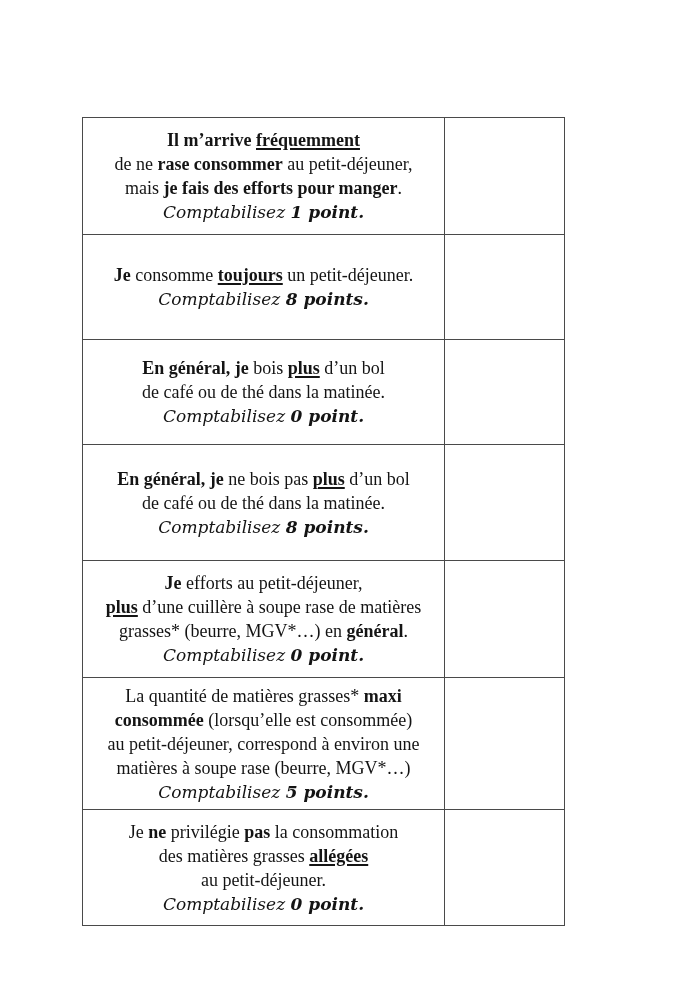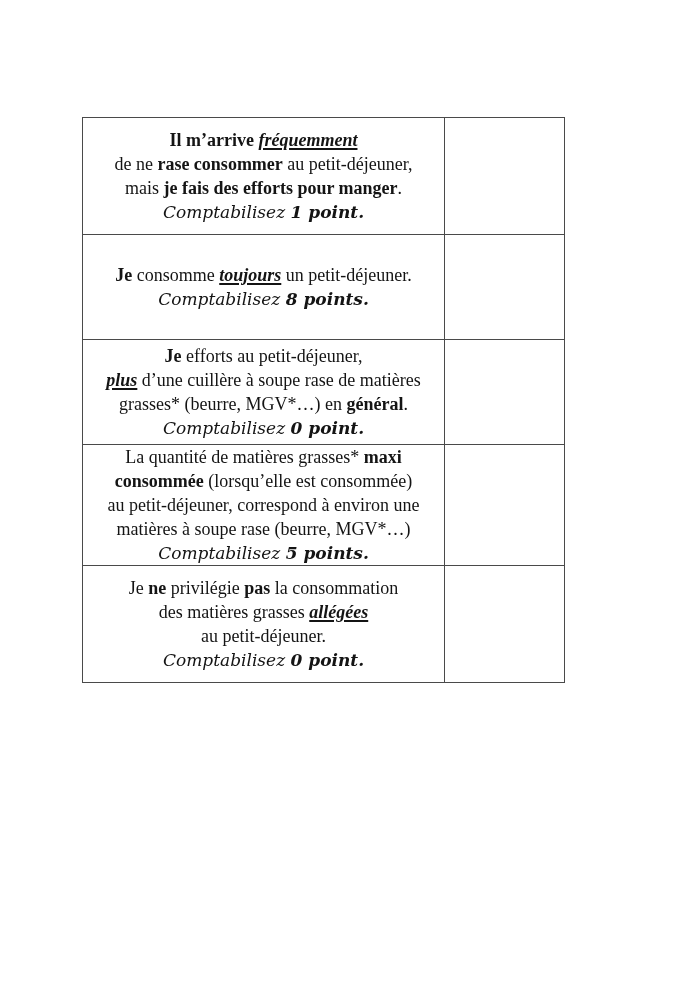--- a/index.html
+++ b/index.html
@@ -50,21 +50,20 @@
   tr:nth-child(7) td { height: 115px; }
   .line {
     white-space: nowrap;
   }
   .run { display: inline; }
   .b { font-weight: bold; }
   .u {
     text-decoration: underline;
     text-decoration-thickness: 2px;
     text-underline-offset: 2px;
-    font-style: italic;
   }
   .i {
     font-style: italic;
     font-family: "DejaVu Serif", serif;
     font-size: 17px;
   }
   .page-number {
     position: absolute;
     top: 933px;
     left: 0;
@@ -93,20 +92,36 @@
         </tr>
         <tr>
           <td class="q-cell">
             <div class="line"><span class="run b">Je</span><span class="run"> consomme </span><span class="run b u">toujours</span><span class="run"> un petit-déjeuner.</span></div>
             <div class="line"><span class="run i">Comptabilisez </span><span class="run b i">8 points.</span></div>
           </td>
           <td class="a-cell"></td>
         </tr>
         <tr>
           <td class="q-cell">
+            <div class="line"><span class="run b">En général, je</span><span class="run"> bois </span><span class="run b u">plus</span><span class="run"> d’un bol</span></div>
+            <div class="line"><span class="run">de café ou de thé dans la matinée.</span></div>
+            <div class="line"><span class="run i">Comptabilisez </span><span class="run b i">0 point.</span></div>
+          </td>
+          <td class="a-cell"></td>
+        </tr>
+        <tr>
+          <td class="q-cell">
+            <div class="line"><span class="run b">En général, je</span><span class="run"> ne bois pas </span><span class="run b u">plus</span><span class="run"> d’un bol</span></div>
+            <div class="line"><span class="run">de café ou de thé dans la matinée.</span></div>
+            <div class="line"><span class="run i">Comptabilisez </span><span class="run b i">8 points.</span></div>
+          </td>
+          <td class="a-cell"></td>
+        </tr>
+        <tr>
+          <td class="q-cell">
             <div class="line"><span class="run b">Je</span><span class="run"> efforts au petit-déjeuner,</span></div>
             <div class="line"><span class="run b u">plus</span><span class="run"> d’une cuillère à soupe rase de matières</span></div>
             <div class="line"><span class="run">grasses* (beurre, MGV*…) en </span><span class="run b">général</span><span class="run">.</span></div>
             <div class="line"><span class="run i">Comptabilisez </span><span class="run b i">0 point.</span></div>
           </td>
           <td class="a-cell"></td>
         </tr>
         <tr>
           <td class="q-cell">
             <div class="line"><span class="run">La quantité de matières grasses* </span><span class="run b">maxi</span></div>

